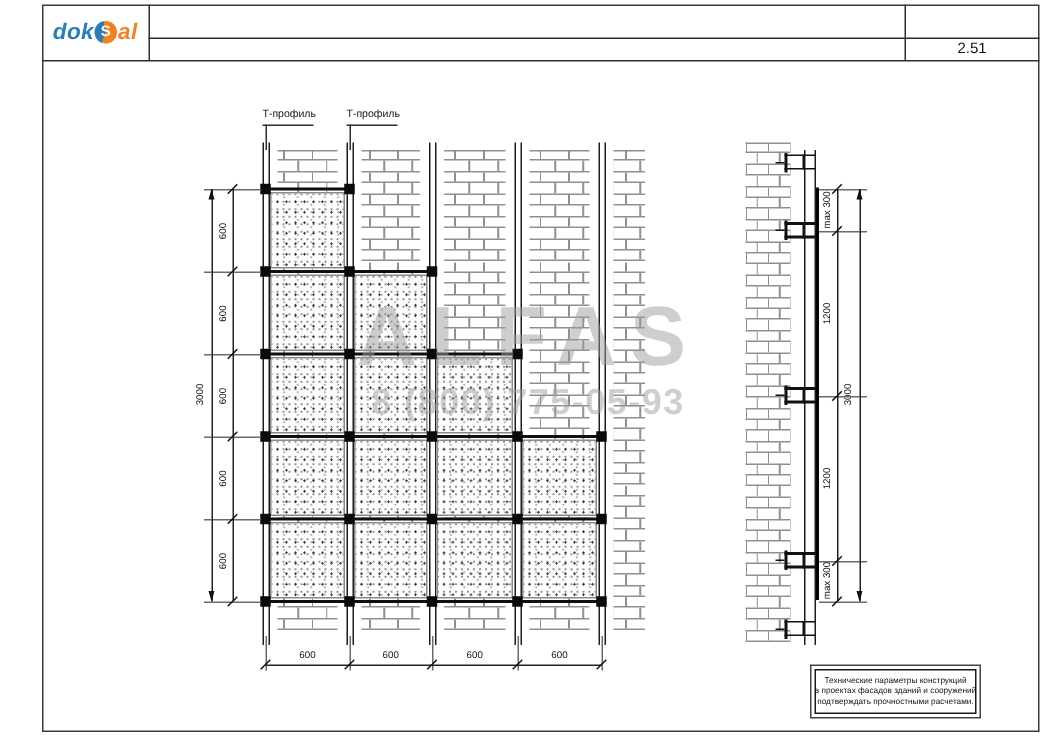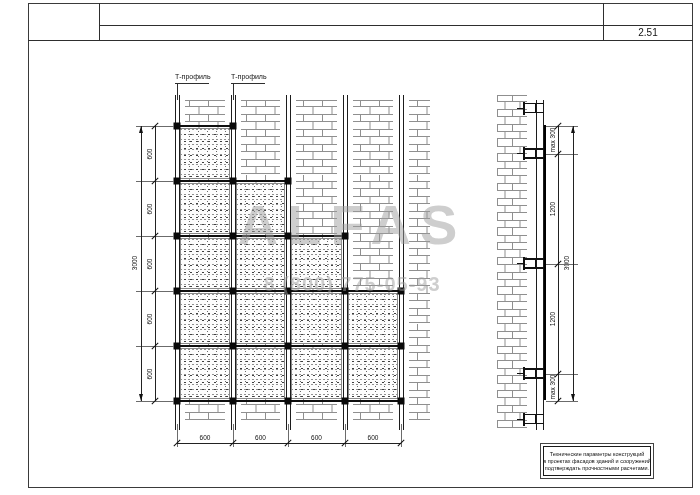--- a/index.html
+++ b/index.html
@@ -27,22 +27,22 @@
           background-image:
             radial-gradient(#3f3f3f 0.7px, transparent 0.8px),
             radial-gradient(#6a6a6a 0.6px, transparent 0.7px),
             radial-gradient(#909090 0.5px, transparent 0.6px);
           background-size:6px 7px, 9px 5px, 4px 5px;
           background-position:1px 2px, 4px 0px, 2px 3px; }
   .clamp { position:absolute; width:7px; height:7px; background:#0a0a0a; transform:translate(-50%,-50%); }
   .wm { position:absolute; left:352px; top:224px; transform:translate(-50%,-50%);
         font-weight:bold; font-size:56px; letter-spacing:9px; color:#9e9e9e; opacity:0.5;
         white-space:nowrap; z-index:30; pointer-events:none; }
-  .wm2 { position:absolute; left:352px; top:284px; transform:translate(-50%,-50%);
-         font-weight:bold; font-size:20px; letter-spacing:1px; color:#9e9e9e; opacity:0.5;
+  .wm2 { position:absolute; left:352px; top:269px; transform:translate(-50%,-50%);
+         font-weight:bold; font-size:24px; letter-spacing:1px; color:#9e9e9e; opacity:0.5;
          white-space:nowrap; z-index:30; pointer-events:none; }
   .tlabel { position:absolute; font-size:7px; color:#111; white-space:nowrap; }
   .notebox { position:absolute; left:540px; top:443px; width:114px; height:36px; border:1px solid #444; background:#fff; z-index:5;}
   .notebox-inner { position:absolute; left:2px; top:2px; right:2px; bottom:2px; border:1.5px solid #1a1a1a;
                    display:flex; flex-direction:column; align-items:center; justify-content:center; }
   .note-line { font-size:5.5px; line-height:7px; color:#111; white-space:nowrap; }
   .arrow-up { position:absolute; width:0; height:0; border-left:2.5px solid transparent;
               border-right:2.5px solid transparent; border-bottom:7px solid #111; transform:translate(-50%,0); }
   .arrow-dn { position:absolute; width:0; height:0; border-left:2.5px solid transparent;
               border-right:2.5px solid transparent; border-top:7px solid #111; transform:translate(-50%,-100%); }
@@ -52,20 +52,27 @@
 
 <div class="page" id="stage">
 
   <div class="abs" style="left:28px; top:3px; width:665px; height:485px; border:1.5px solid #3a3a3a;"></div>
 
   <div class="ln" style="left:28px; top:40px; width:665px; height:1.2px;"></div>
   <div class="ln" style="left:99px; top:25px; width:594px; height:1px;"></div>
   <div class="ln" style="left:99px; top:3px; width:1.2px; height:37px;"></div>
   <div class="ln" style="left:603px; top:3px; width:1.2px; height:37px;"></div>
 
+  <div class="cell" style="left:28px; top:3px; width:71px; height:37px;">
+    <div class="logo">
+      <span id="logo-blue" style="color: rgb(43, 125, 181);">dok</span>
+        <span class="logo-s" id="logo-s">S</span>
+        <span id="logo-orange" style="color: rgb(239, 130, 34);">al</span>
+    </div>
+  </div>
   <div class="cell" style="left:603px; top:25px; width:90px; height:15px;">
     <span class="sheet">2.51</span>
   </div>
 
   <div class="tlabel" style="left:175px; top:73px;">Т-профиль</div>
   <div class="ln" style="left:175px; top:83px; width:34px; height:0.8px;"></div>
   <div class="ln" style="left:177px; top:83px; width:0.8px; height:17px;"></div>
   <div class="tlabel" style="left:231px; top:73px;">Т-профиль</div>
   <div class="ln" style="left:231px; top:83px; width:34px; height:0.8px;"></div>
   <div class="ln" style="left:233px; top:83px; width:0.8px; height:17px;"></div>

